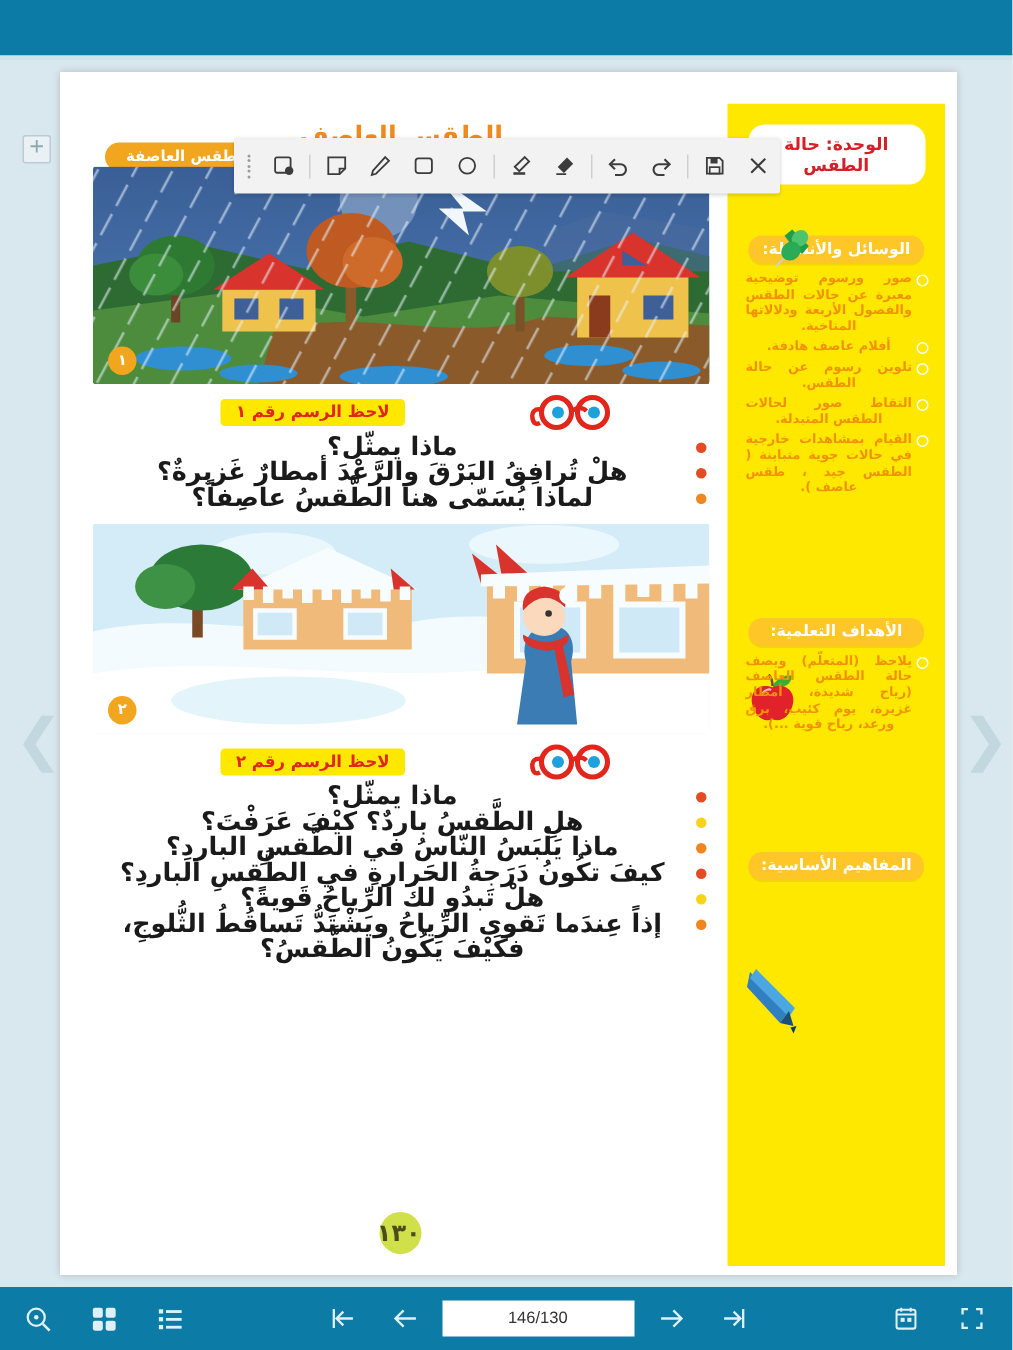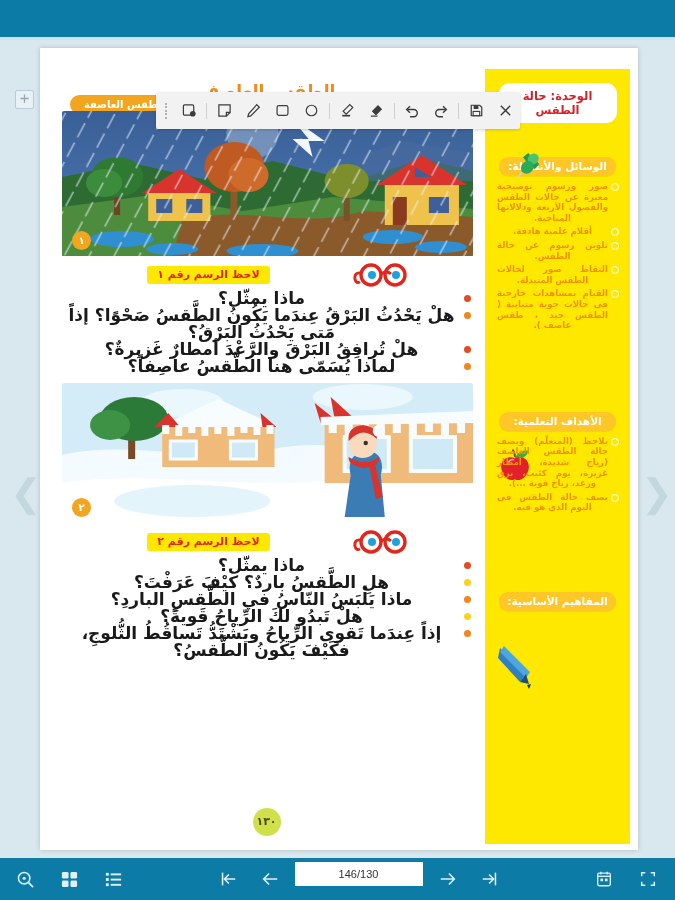--- a/index.html
+++ b/index.html
@@ -170,35 +170,35 @@
     width: 7px; height: 7px; border-radius: 50%;
   }
   .qlist li.b-red::before    { background: #e24b23; }
   .qlist li.b-yellow::before { background: #f7d417; }
   .qlist li.b-orange::before { background: #f0861e; }
 
   .pagenum {
     position: absolute; left: 0; right: 0; bottom: 8px; margin: 0 auto;
     width: 28px; height: 28px; border-radius: 50%;
     background: #cfe04a; color: #4b4b1d;
-    font-size: 11px; font-weight: bold; text-align: center; line-height: 28px;
+    font-size: 16px; font-weight: bold; text-align: center; line-height: 28px;
   }
 
   
   .bottombar {
     position: absolute; left: 0; bottom: 0; width: 675px; height: 42px;
     background: #0c7ba5; display: flex; align-items: center;
     color: #e8f4f8;
   }
   .bb-ico {
     width: 34px; height: 34px; display: flex; align-items: center; justify-content: center;
     color: #dff0f6;
   }
   .bb-left  { display: flex; align-items: center; padding-left: 8px; gap: 10px; }
-  .bb-mid   { display: flex; gap: 8px; margin-left: auto; margin-right: auto; }
+  .bb-mid   { display: flex; align-items: center; gap: 8px; margin-left: auto; margin-right: auto; }
   .bb-right { display: flex; align-items: center; padding-right: 10px; gap: 10px; }
   .page-input {
     width: 128px; height: 24px; background: #fff; border: none;
     color: #333; font-size: 11px; text-align: center;
     font-family: "Liberation Sans", sans-serif;
   }
 </style>
 </head>
 <body>
 
@@ -230,39 +230,38 @@
           <path d="M6 36 L17 25" stroke="#cfcfcf" stroke-width="1.6" fill="none"></path>
           <path d="M13 12 l6-5 13 13 -5 6 -4-2 -5 5 -4-4 5-5z" fill="#1e9d4a"></path>
           <ellipse cx="25" cy="14" rx="7" ry="6" fill="#4dc36e" transform="rotate(-42 25 14)"></ellipse>
           <ellipse cx="18" cy="24" rx="8" ry="7" fill="#2bab55" transform="rotate(-42 18 24)"></ellipse>
         </svg>
 
         <div style="margin-top:34px;">
           <div class="sb-head">الوسائل والأنشطة:</div>
           <ul class="sb-list">
             <li>صور ورسوم توضيحية معبرة عن حالات الطقس والفصول الأربعة ودلالاتها المناخية.</li>
-            <li>أفلام علمية هادفة.</li>
+            <li>أفلام عاصف هادفة.</li>
             <li>تلوين رسوم عن حالة الطقس.</li>
             <li>التقاط صور لحالات الطقس المتبدلة.</li>
             <li>القيام بمشاهدات خارجية في حالات جوية متباينة ( الطقس جيد ، طقس عاصف ).</li>
           </ul>
         </div>
 
         <svg class="apple-icon" viewBox="0 0 40 42">
           <path d="M20 12 C26 2 35 4 35 4 C35 12 27 14 21 13z" fill="#3faa35"></path>
           <path d="M20 12 C20 8 19 5 17 3" stroke="#7a4a16" stroke-width="2" fill="none"></path>
           <path d="M20 13 C9 9 2 17 4 26 C6 35 13 41 20 38 C27 41 34 35 36 26 C38 17 31 9 20 13z" fill="#e1222b"></path>
           <path d="M12 18 C14 15 17 14 19 15" stroke="#fff" stroke-width="1.6" fill="none" opacity=".7"></path>
         </svg>
 
         <div style="margin-top:78px;">
           <div class="sb-head">الأهداف التعلمية:</div>
           <ul class="sb-list">
             <li>يلاحظ (المتعلّم) ويصف حالة الطقس العاصف (رياح شديدة، أمطار غزيرة، يوم كئيب، برق ورعد، رياح قوية ...).</li>
-            <li>يصف حالة الطقس في اليوم الذي هو فيه.</li>
           </ul>
         </div>
 
         <svg class="pen-icon" viewBox="0 0 44 46">
           <path d="M4 4 L30 30 L24 38 L2 14z" fill="#2f7fc1"></path>
           <path d="M8 2 L34 28 L30 34 L4 8z" fill="#4ca7e0"></path>
           <path d="M24 38 L30 30 L33 40 z" fill="#1a4f7c"></path>
           <path d="M31 41 L33 45 L35 40z" fill="#123a5c"></path>
         </svg>
 
@@ -334,21 +333,20 @@
             <path d="M28 14 q6 -4 10 0" stroke="#e2261c" stroke-width="3" fill="none"></path>
             <path d="M8 13 q-7 -1 -6 6 q1 5 5 3" stroke="#e2261c" stroke-width="3" fill="none"></path>
             <circle cx="19" cy="15" r="4" fill="#1da2db"></circle>
             <circle cx="43" cy="15" r="4" fill="#1da2db"></circle>
           </svg>
           <span class="observe-tag">لاحظ الرسم رقم ١</span>
         </div>
 
         <ul class="qlist">
           <li class="b-red">ماذا يمثّل؟</li>
-          <li class="b-orange">هلْ يَحْدُثُ البَرْقُ عِندَما يَكُونُ الطَّقسُ صَحْوًا؟ إذاً مَتى يَحْدُثُ البَرْقُ؟</li>
           <li class="b-red">هلْ تُرافِقُ البَرْقَ والرَّعْدَ أمطارٌ غَزيرةٌ؟</li>
           <li class="b-orange">لماذا يُسَمّى هنا الطَّقسُ عاصِفاً؟</li>
         </ul>
 
         <div class="illus two">
           <svg viewBox="0 0 410 140" width="100%" height="100%" preserveAspectRatio="none">
             <rect x="0" y="0" width="410" height="140" fill="#d3ecf7"></rect>
             <ellipse cx="120" cy="20" rx="42" ry="14" fill="#eaf7fc"></ellipse>
             <ellipse cx="300" cy="14" rx="50" ry="13" fill="#eaf7fc"></ellipse>
 
@@ -417,20 +415,21 @@
             <circle cx="19" cy="15" r="4" fill="#1da2db"></circle>
             <circle cx="43" cy="15" r="4" fill="#1da2db"></circle>
           </svg>
           <span class="observe-tag">لاحظ الرسم رقم ٢</span>
         </div>
 
         <ul class="qlist">
           <li class="b-red">ماذا يمثّل؟</li>
           <li class="b-yellow">هلِ الطَّقسُ باردٌ؟ كيْفَ عَرَفْتَ؟</li>
           <li class="b-orange">ماذا يَلْبَسُ النّاسُ في الطَّقسِ الباردِ؟</li>
+          <li class="b-red">كيفَ تكُونُ دَرَجةُ الحَرارةِ في الطَّقسِ الباردِ؟</li>
           <li class="b-yellow">هلْ تَبدُو لكَ الرِّياحُ قَويةً؟</li>
           <li class="b-orange">إذاً عِندَما تَقوى الرِّياحُ ويَشْتَدُّ تَساقُطُ الثُّلوجِ، فكَيْفَ يَكُونُ الطَّقسُ؟</li>
         </ul>
 
         <div class="pagenum">١٣٠</div>
       </div>
     </div>
 
     <div class="anno-toolbar">
       <div class="grip">

